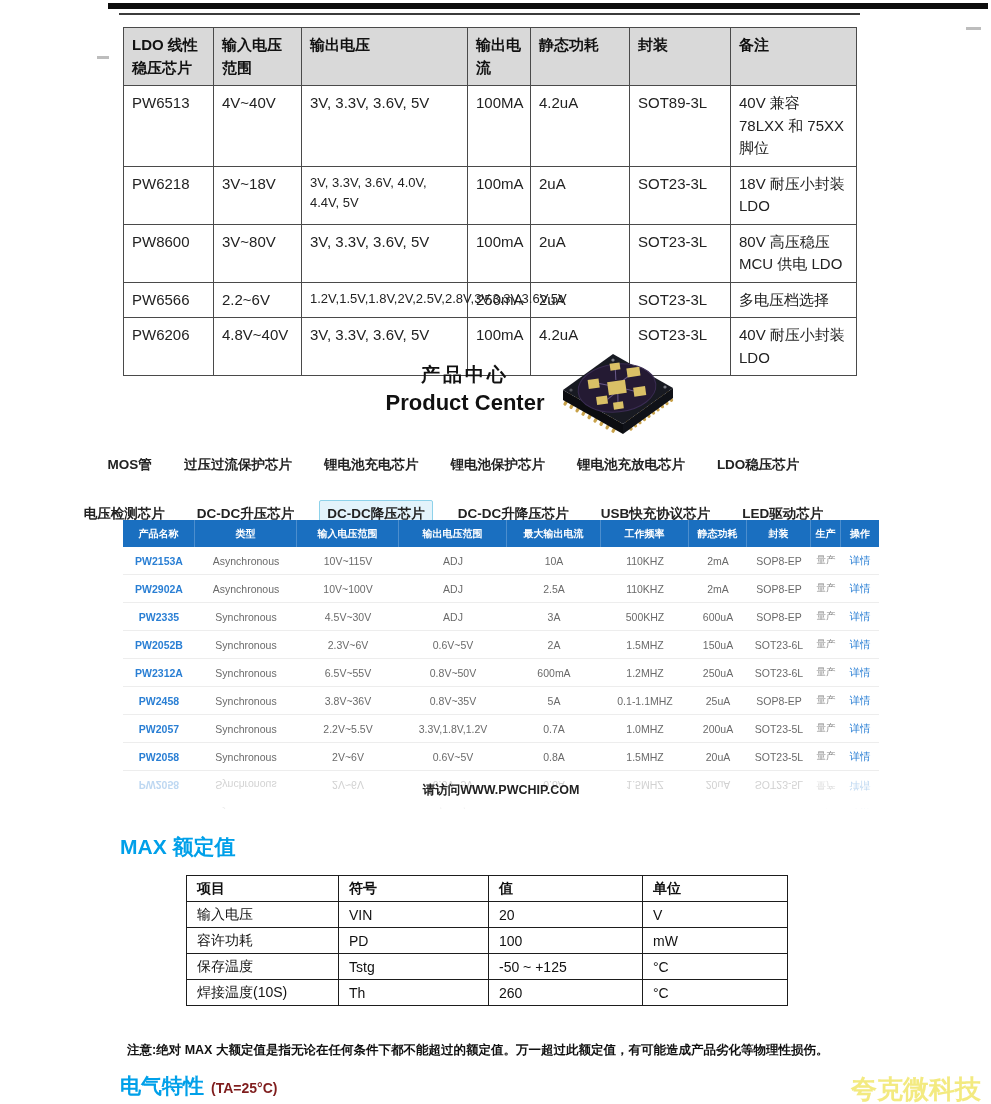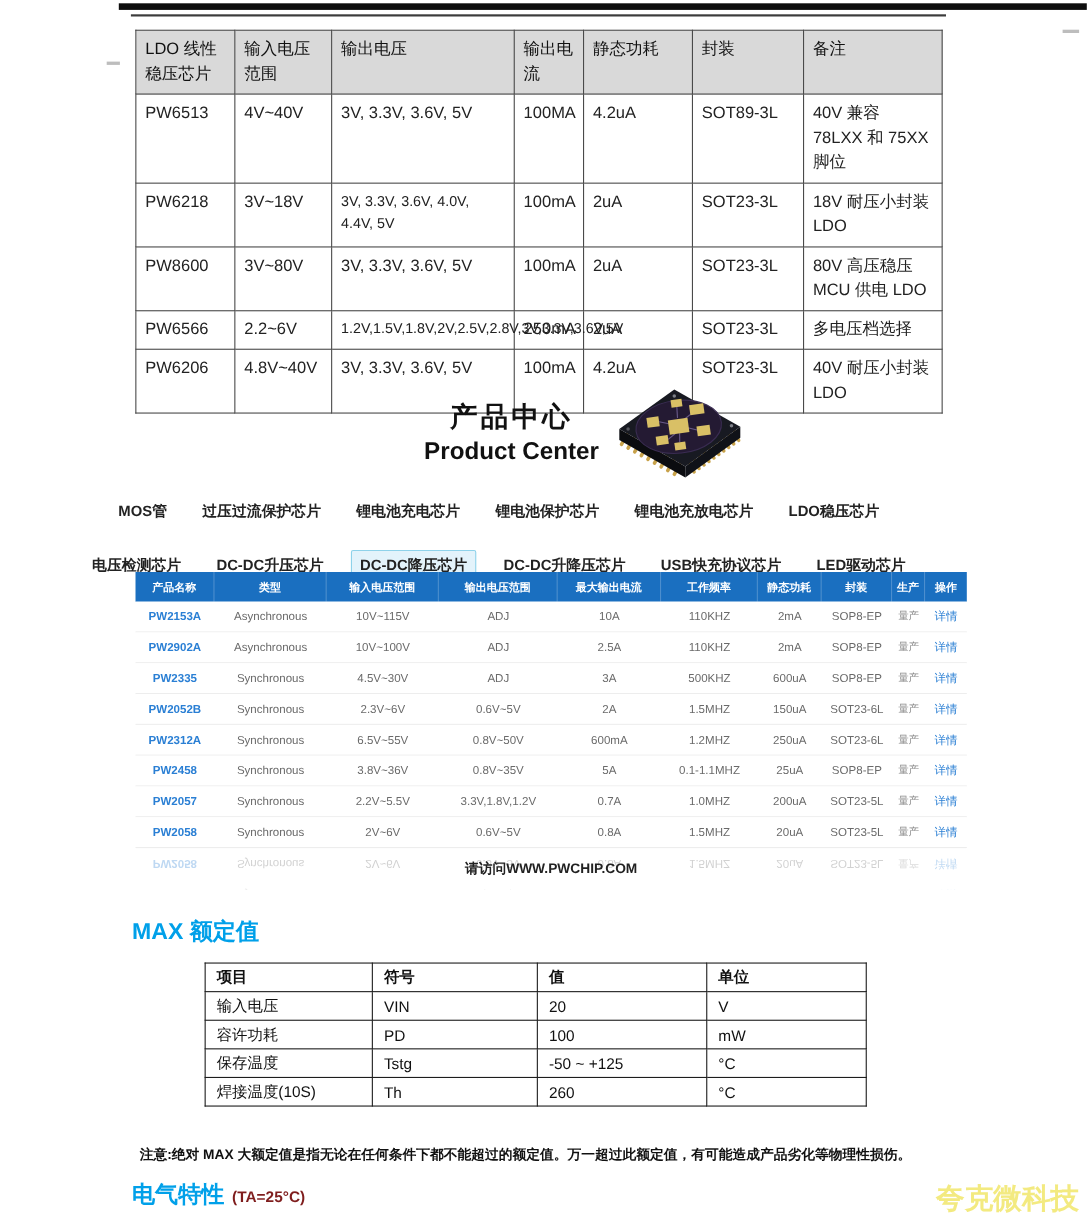--- a/index.html
+++ b/index.html
@@ -10,26 +10,26 @@
   
   .top-bar  { position:absolute; left:108px; top:3px;  width:880px; height:6px; background:#0d0d0d; }
   .top-line { position:absolute; left:119px; top:13px; width:741px; height:2px; background:#3c3c3c; }
   .dash { position:absolute; height:3px; background:#bdbdbd; }
 
   
   .ldo-table { position:absolute; left:123px; top:27px; width:733px; border-collapse:collapse;
                table-layout:fixed; font-size:15px; color:#222; }
   .ldo-table th, .ldo-table td { border:1px solid #4a4a4a; padding:6px 8px; text-align:left;
                vertical-align:top; line-height:1.5; }
-  .ldo-table th { background:#d9d9d9; font-weight:normal; color:#111; }
+  .ldo-table th { background:#d9d9d9; font-weight:bold; color:#111; }
   .ldo-table td.small { font-size:13px; line-height:1.6; }
 
   
   .pc-title { position:absolute; left:320px; top:362px; width:290px; text-align:center; color:#111; }
-  .pc-title .zh { font-size:25px; font-weight:bold; letter-spacing:3px; }
+  .pc-title .zh { font-size:19px; font-weight:bold; letter-spacing:3px; }
   .pc-title .en { font-size:22px; font-weight:bold; margin-top:2px; }
   .chip { position:absolute; left:551px; top:350px; }
 
   
   .nav-row { position:absolute; left:0; width:907px; text-align:center; font-size:13.5px;
              font-weight:600; color:#222; white-space:nowrap; }
   .nav-row1 { top:452px; }
   .nav-row2 { top:480px; }
   .nav-row span { display:inline-block; margin:0 9px; padding:4px 7px; cursor:pointer; }
   .nav-row span.active { background:#e3f3fb; border:1px solid #8ed2ea; border-radius:2px;margin-top:20px; }

